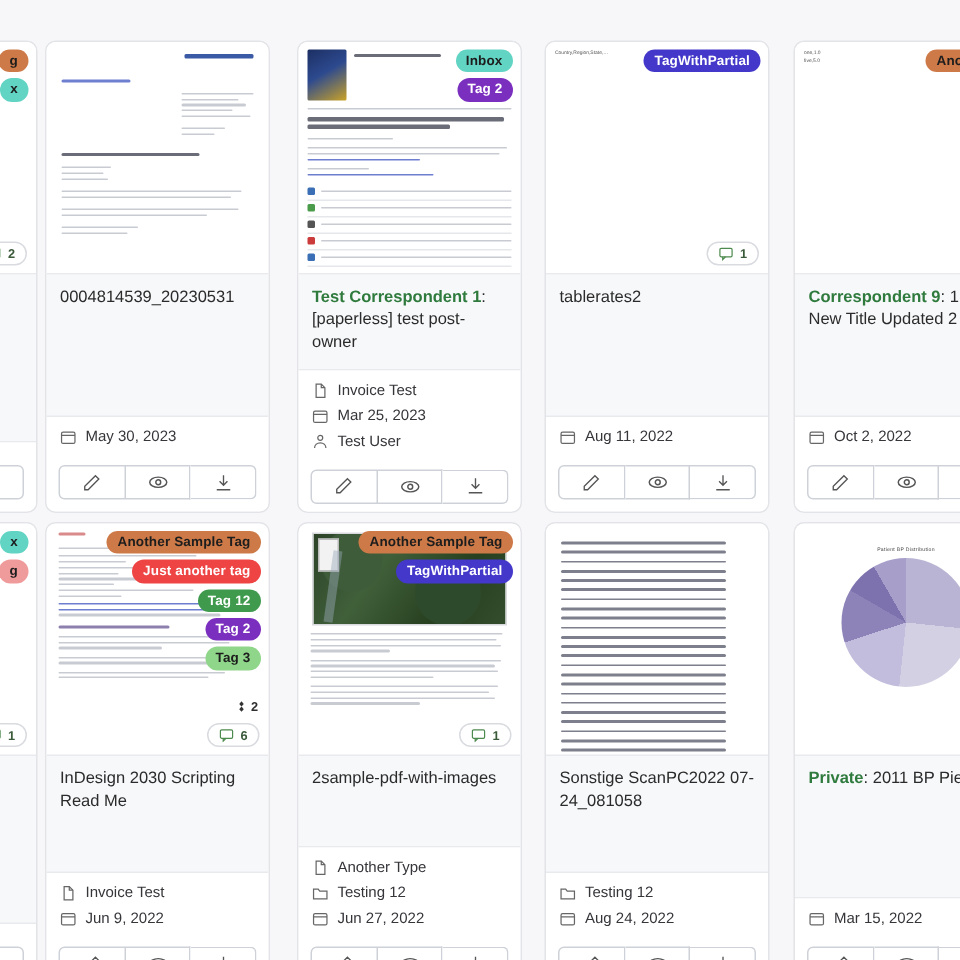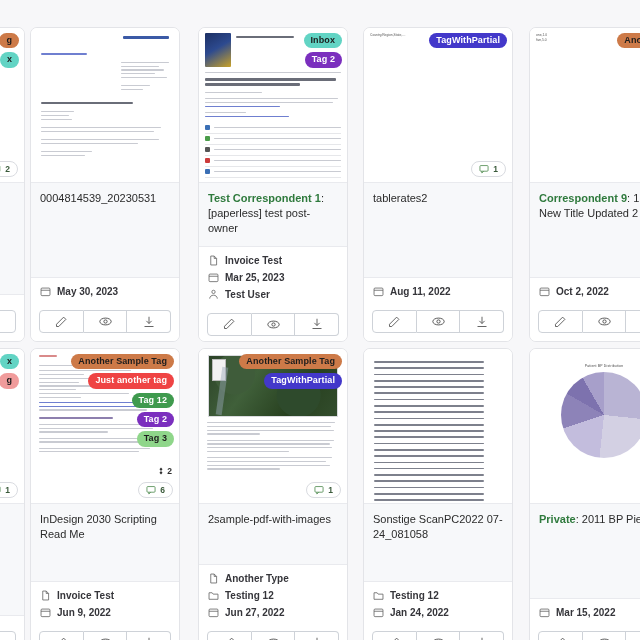--- a/index.html
+++ b/index.html
@@ -137,21 +137,21 @@
   }
   .title {
     font-size: 11px;
     line-height: 1.38;
     color: #2b2b2b;
     word-break: break-word;
   }
   .corr { color: #2f7a3d; font-weight: bold; }
 
   
-  .meta { padding: 5px 9px 4px 9px; background: #fff; font-weight: bold; }
+  .meta { padding: 5px 9px 4px 9px; background: #fff; }
   .meta-row {
     display: flex; align-items: center; gap: 6px;
     font-size: 10px; color: #35353a;
     padding: 3px 0;
   }
   .meta-row svg { flex: 0 0 auto; }
 
   
   .btns { display: flex; padding: 6px 8px 8px 8px; background: #fff; }
   .btn {
@@ -710,21 +710,21 @@
         <svg width="11" height="11" viewBox="0 0 16 16">
             <path d="M1.5 4h4.5l1.5 2h7v7.5h-13z" fill="none" stroke="#666" stroke-width="1.2"></path>
           </svg>
         <span>Testing 12</span>
       </div>
       <div class="meta-row">
         <svg width="11" height="11" viewBox="0 0 16 16">
             <rect x="1.5" y="3" width="13" height="11" rx="1.5" fill="none" stroke="#666" stroke-width="1.2"></rect>
             <path d="M1.5 6.2h13" stroke="#666" stroke-width="1.2"></path>
           </svg>
-        <span>Jan 24, 2022</span>
+        <span>Aug 24, 2022</span>
       </div>
     </div>
     <div class="btns">
       <div class="btn">
         <svg width="12" height="12" viewBox="0 0 16 16">
             <path d="M11.5 1.5l3 3L5 14H2v-3z" fill="none" stroke="#555" stroke-width="1.2"></path>
           </svg>
       </div>
       <div class="btn">
         <svg width="13" height="13" viewBox="0 0 16 16">

